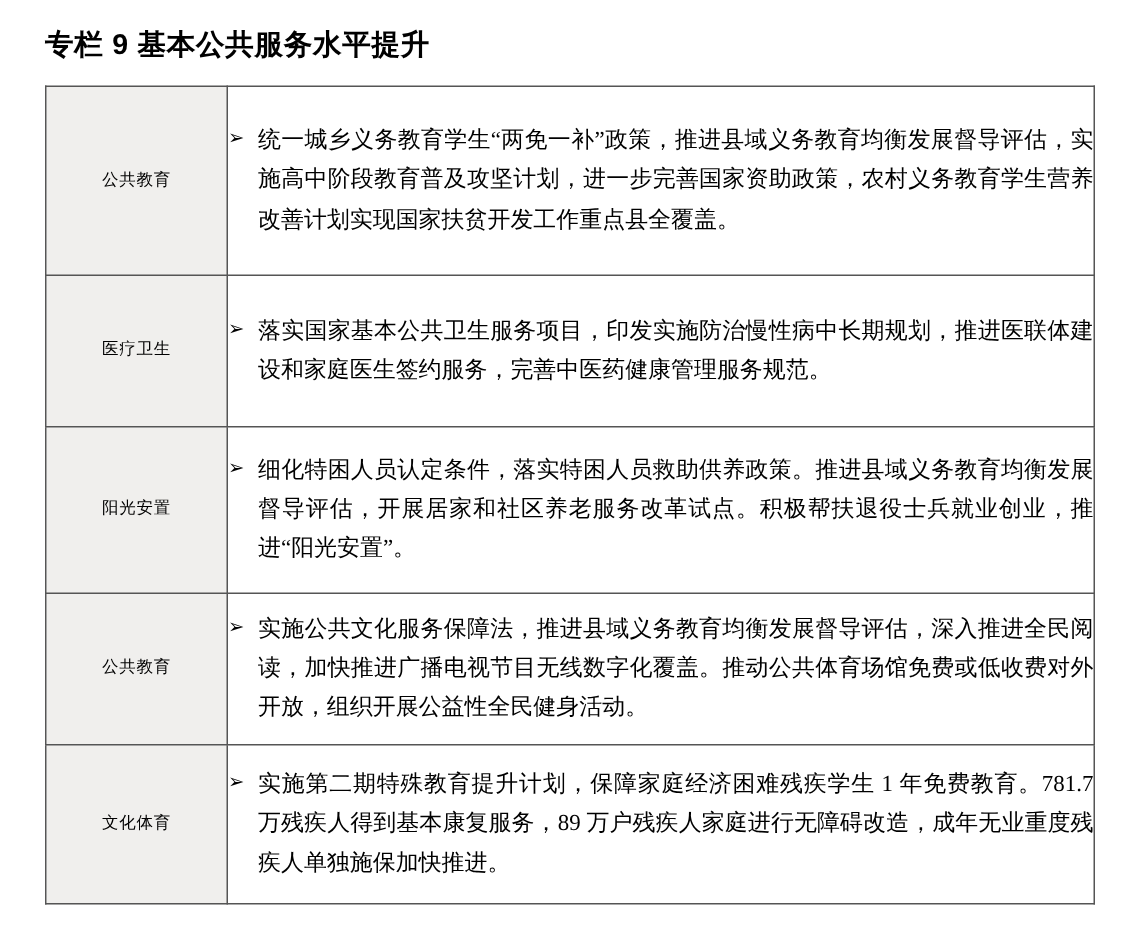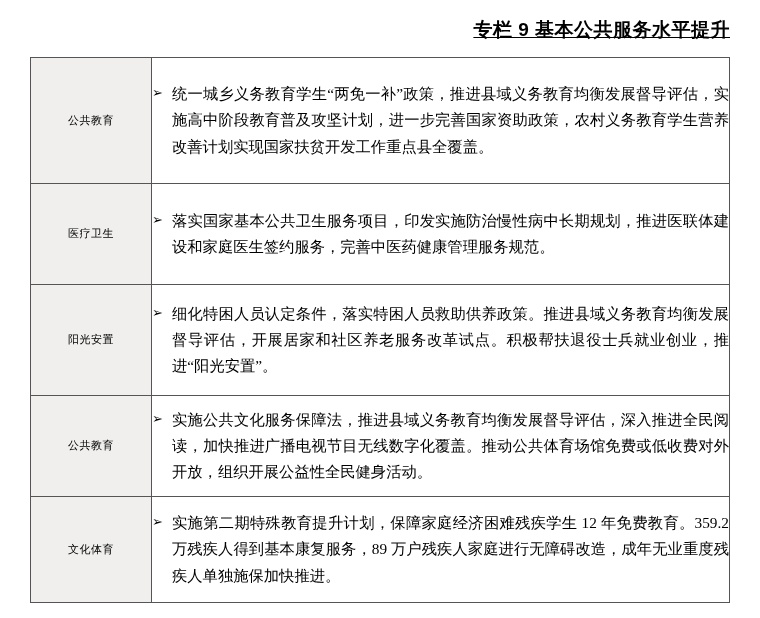--- a/index.html
+++ b/index.html
@@ -15,28 +15,27 @@
     overflow: hidden;
   }
   .page {
     width: 760px;
     height: 618px;
     position: relative;
     box-sizing: border-box;
     padding: 0 30px;
   }
   .doc-title {
-    text-align: right;
+    text-align: left;
     font-size: 19px;
     font-weight: bold;
     letter-spacing: 0.5px;
     padding-top: 17px;
     padding-bottom: 14px;
     font-family: "Liberation Sans", "DejaVu Sans", sans-serif;
-    text-decoration: underline;
   }
   table.box-table {
     width: 700px;
     border-collapse: collapse;
     table-layout: fixed;
     border: 1px solid #555555;
   }
   table.box-table td {
     border: 1px solid #555555;
     vertical-align: middle;
@@ -126,20 +125,20 @@
             <span class="bullet-arrow">➢</span>
             <span class="content-text">实施公共文化服务保障法，推进县域义务教育均衡发展督导评估，深入推进全民阅读，加快推进广播电视节目无线数字化覆盖。推动公共体育场馆免费或低收费对外开放，组织开展公益性全民健身活动。</span>
           </div>
         </td>
       </tr>
       <tr class="row-4">
         <td class="cat-cell">文化体育</td>
         <td class="content-cell">
           <div class="content-inner">
             <span class="bullet-arrow">➢</span>
-            <span class="content-text">实施第二期特殊教育提升计划，保障家庭经济困难残疾学生 12 年免费教育。359.2 万残疾人得到基本康复服务，89 万户残疾人家庭进行无障碍改造，成年无业重度残疾人单独施保加快推进。</span>
+            <span class="content-text">实施第二期特殊教育提升计划，保障家庭经济困难残疾学生 1 年免费教育。781.7 万残疾人得到基本康复服务，89 万户残疾人家庭进行无障碍改造，成年无业重度残疾人单独施保加快推进。</span>
           </div>
         </td>
       </tr>
     </tbody>
   </table>
 
 </div>
 
 </body></html>

